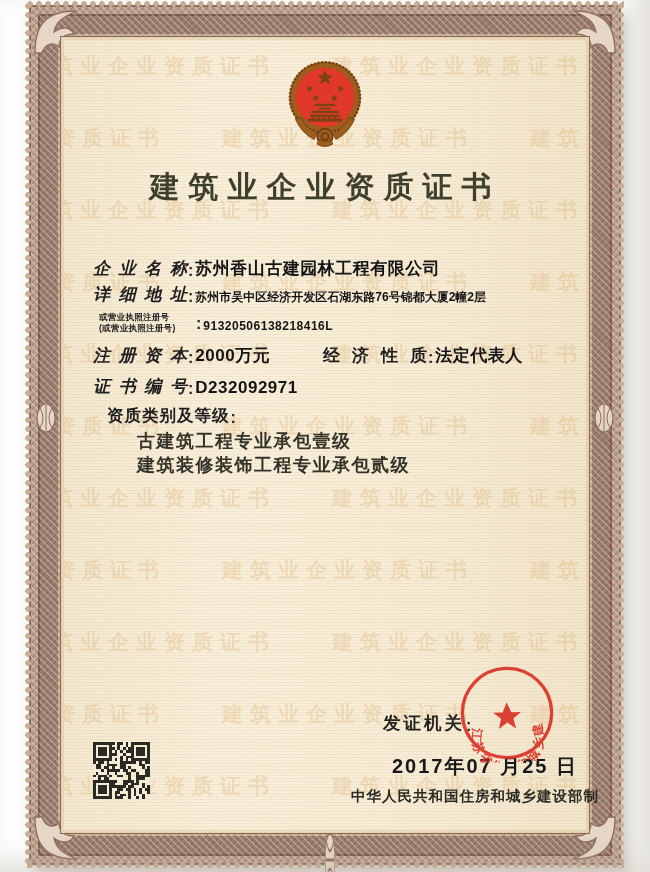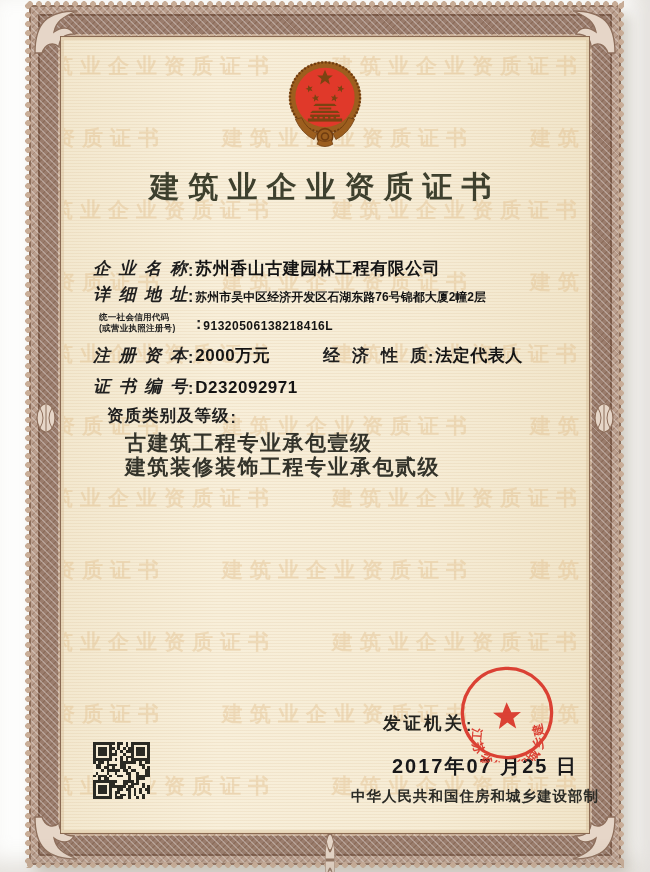--- a/index.html
+++ b/index.html
@@ -81,21 +81,21 @@
   .w104{width:104px;}
   .colon{font-size:16px;font-weight:bold;padding:0 2px 0 1px;vertical-align:bottom;}
   .fval{font-size:17px;color:#141414;letter-spacing:.5px;vertical-align:bottom;}
   .fval.small{font-size:12px;letter-spacing:0;}
   .fval.mono{letter-spacing:.5px;}
   .col2{position:absolute;left:230px;top:0;white-space:nowrap;}
   .codeblock{display:inline-block;margin-left:6px;width:96px;vertical-align:middle;
     font-size:8.6px;line-height:1.25;color:#1f1f1f;letter-spacing:.2px;}
   .qual-label{font-size:16.5px;color:#1f1f1f;margin-left:14px;letter-spacing:1px;}
   .qual-line{font-family:"Liberation Serif","DejaVu Serif",serif;
-    font-size:21px;color:#33332a;letter-spacing:1.5px;margin-left:32px;}
+    font-size:18px;color:#33332a;letter-spacing:1.5px;margin-left:44px;}
 
   
   .qr{position:absolute;left:64px;top:737px;width:57px;height:57px;}
   .issuer{position:absolute;left:354px;top:706px;font-weight:bold;font-size:17.5px;
     letter-spacing:3px;color:#22221e;white-space:nowrap;}
   .issuer .colon{letter-spacing:0;}
   .seal{position:absolute;left:429px;top:659px;width:98px;height:98px;opacity:.92;
     transform:rotate(-2deg);}
   .issue-date{position:absolute;left:338px;top:748px;width:236px;text-align:center;
     font-weight:bold;font-size:20px;letter-spacing:2px;color:#18181a;white-space:nowrap;}
@@ -204,21 +204,21 @@
         <div class="frow" style="top:2px">
           <span class="jlabel w94">企业名称</span><span class="colon">:</span><span class="fval">苏州香山古建园林工程有限公司</span>
         </div>
 
         <div class="frow" style="top:28px">
           <span class="jlabel w94">详细地址</span><span class="colon">:</span><span class="fval small">苏州市吴中区经济开发区石湖东路76号锦都大厦2幢2层</span>
         </div>
 
         <div class="frow" style="top:57px">
           <span class="codeblock">
-            <span>统一社会信用代码</span><br>
+            <span>或营业执照注册号</span><br>
             <span>(或营业执照注册号)</span>
           </span><span class="colon">:</span><span class="fval small mono">91320506138218416L</span>
         </div>
 
         <div class="frow" style="top:89px">
           <span class="jlabel w94">注册资本</span><span class="colon">:</span><span class="fval">2000万元</span>
           <span class="col2">
             <span class="jlabel w104">经济性质</span><span class="colon">:</span><span class="fval">法定代表人</span>
           </span>
         </div>

